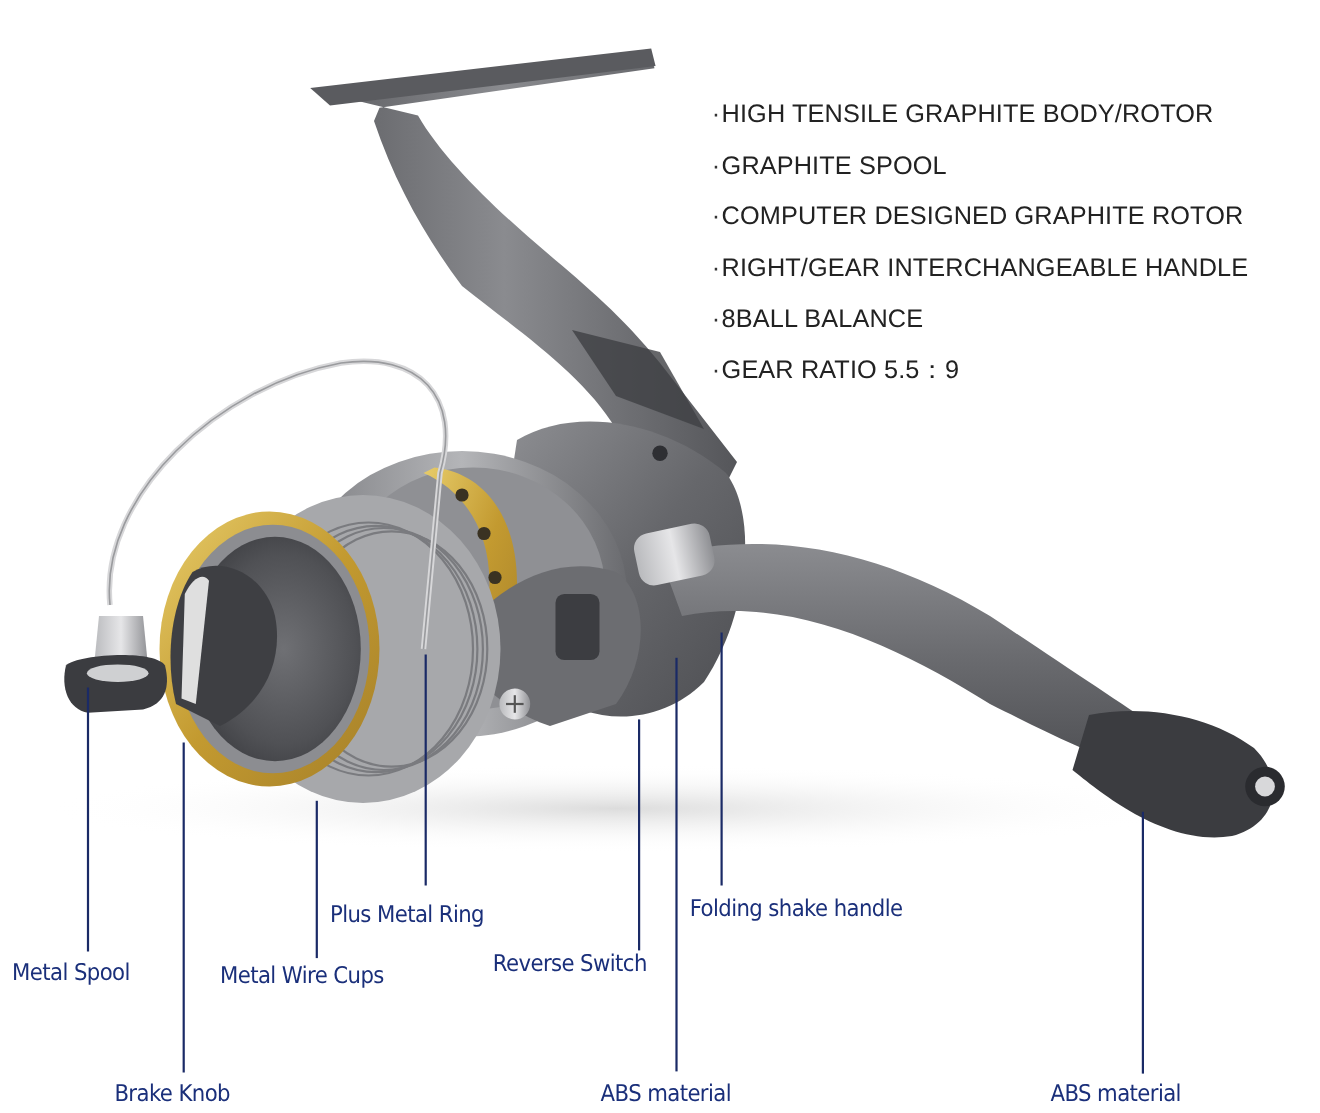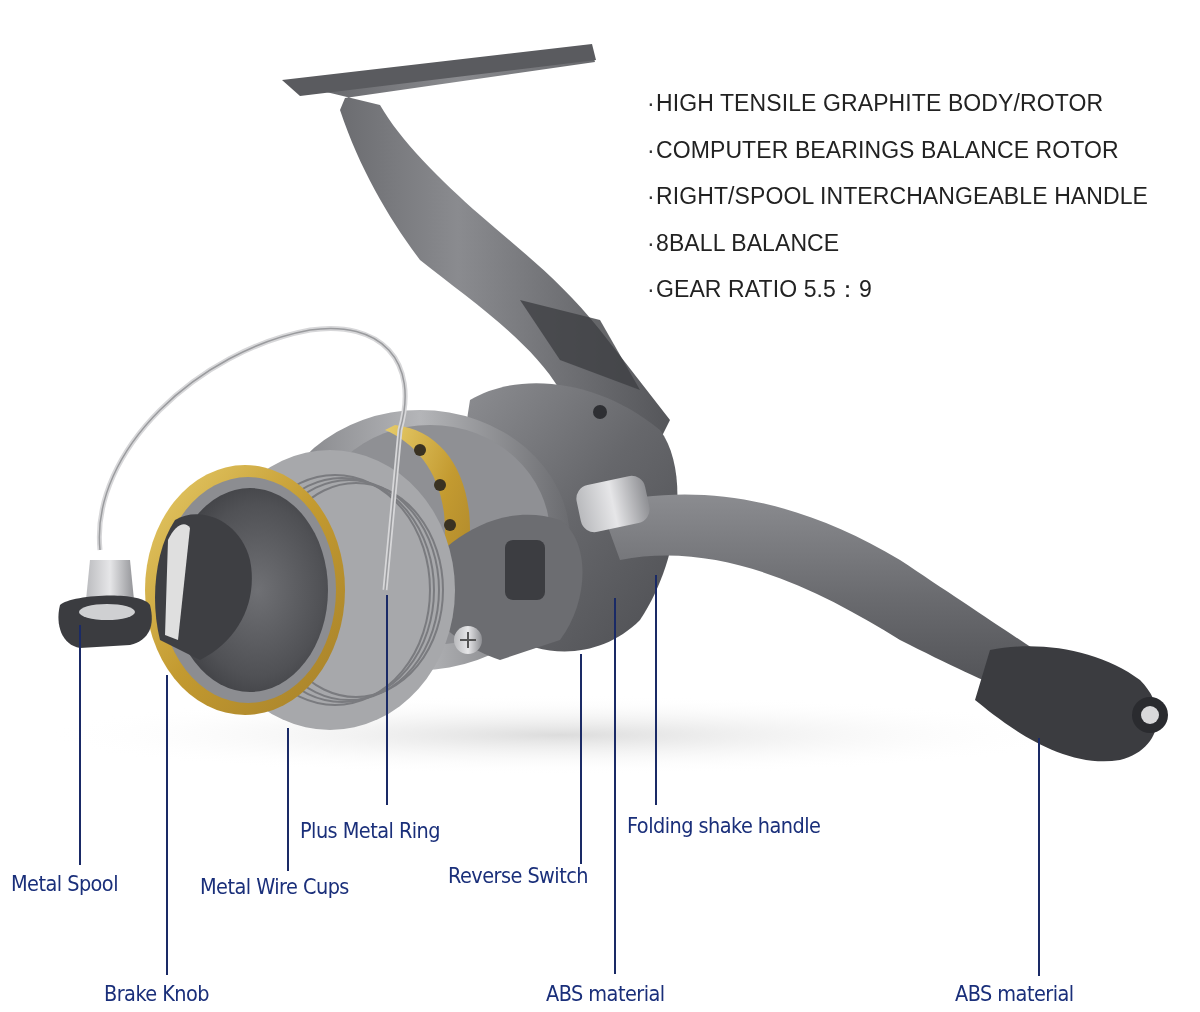--- a/index.html
+++ b/index.html
@@ -127,22 +127,23 @@
     <path d="M100 550 C90 450 200 350 310 330 C380 320 420 360 400 430 L385 590" stroke="#d7d7d9" stroke-width="5" fill="none"></path>
     <path d="M100 550 C90 450 200 350 310 330 C380 320 420 360 400 430 L385 590" stroke="#9a9b9e" stroke-width="1.5" fill="none"></path>
 
     <path d="M90 560 L130 560 L135 610 L85 610 Z" fill="url(#gSilver)"></path>
     <path d="M60 605 C70 595 140 590 150 605 C155 625 150 640 130 645 L80 648 C62 645 55 625 60 605 Z" fill="#3b3c40"></path>
     <ellipse cx="107" cy="612" rx="28" ry="8" fill="#cfd0d2"></ellipse>
   </svg>
 
   <ul class="features">
     <li><span class="dot">·</span><span>HIGH TENSILE GRAPHITE BODY/ROTOR</span></li>
-    <li><span class="dot">·</span><span>COMPUTER BEARINGS BALANCE ROTOR</span></li>
-    <li><span class="dot">·</span><span>RIGHT/SPOOL INTERCHANGEABLE HANDLE</span></li>
+    <li><span class="dot">·</span><span>GRAPHITE SPOOL</span></li>
+    <li><span class="dot">·</span><span>COMPUTER DESIGNED GRAPHITE ROTOR</span></li>
+    <li><span class="dot">·</span><span>RIGHT/GEAR INTERCHANGEABLE HANDLE</span></li>
     <li><span class="dot">·</span><span>8BALL BALANCE</span></li>
     <li><span class="dot">·</span><span>GEAR RATIO 5.5：9</span></li>
   </ul>
 
   <div class="leader" style="left:79px; top:625px; height:240px;"></div>
   <div class="leader" style="left:166px; top:675px; height:300px;"></div>
   <div class="leader" style="left:287px; top:728px; height:143px;"></div>
   <div class="leader" style="left:386px; top:595px; height:210px;"></div>
   <div class="leader" style="left:580px; top:654px; height:210px;"></div>
   <div class="leader" style="left:614px; top:598px; height:376px;"></div>

